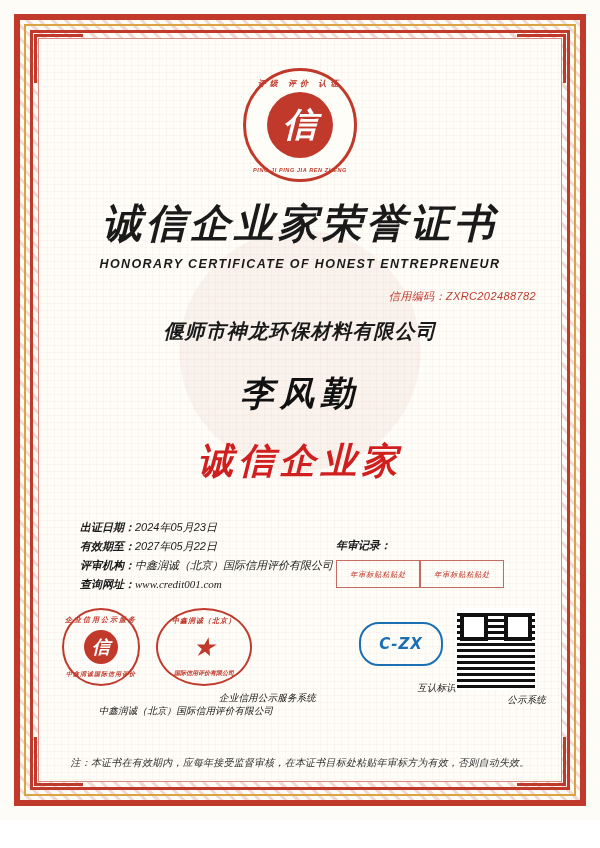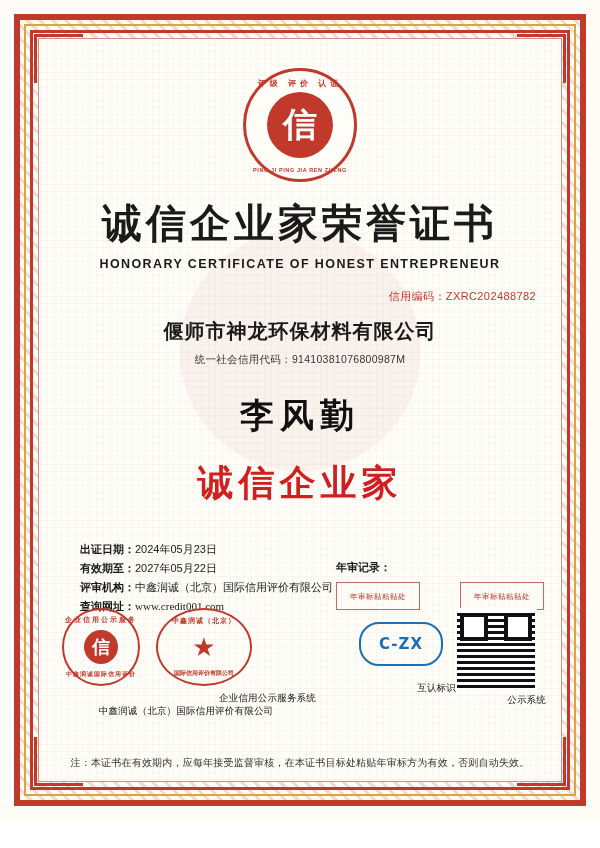--- a/index.html
+++ b/index.html
@@ -14,20 +14,21 @@
     overflow: hidden;
   }
 
   
   .page {
     position: relative;
     width: 600px;
     height: 820px;
     background: #fdfcf7;
     box-sizing: border-box;
+    font-style: italic;
   }
 
   
   .frame-outer {
     position: absolute;
     left: 14px; top: 14px; right: 14px; bottom: 14px;
     border: 6px solid #c0392b;
     box-sizing: border-box;
     background:
       repeating-linear-gradient(45deg,
@@ -211,21 +212,20 @@
     top: 18px;
     font-size: 11px;
     font-weight: bold;
     text-align: right;
   }
   .stamp-slots {
     position: absolute;
     left: 290px;
     top: 42px;
     display: flex;
-    gap: 40px;
   }
   .stamp-slot {
     width: 82px; height: 26px;
     border: 1px solid #c46a62;
     color: #c0392b;
     font-size: 7.5px;
     display: flex;
     align-items: center;
     justify-content: center;
     letter-spacing: 0.5px;
@@ -372,23 +372,20 @@
     </div>
 
     <div class="title-cn">诚信企业家荣誉证书</div>
     <div class="title-en">HONORARY CERTIFICATE OF HONEST ENTREPRENEUR</div>
 
     <div class="credit-no">
       <span>信用编码：</span><span>ZXRC202488782</span>
     </div>
 
     <div class="company">偃师市神龙环保材料有限公司</div>
-    <div class="uscc">
-      <span>统一社会信用代码：</span><span>91410381076800987M</span>
-    </div>
 
     <div class="person">李风勤</div>
     <div class="award">诚信企业家</div>
 
     <div class="details">
       <div class="detail-row">
         <span class="detail-label">出证日期：</span><span class="detail-value">2024年05月23日</span>
       </div>
       <div class="detail-row">
         <span class="detail-label">有效期至：</span><span class="detail-value">2027年05月22日</span>

